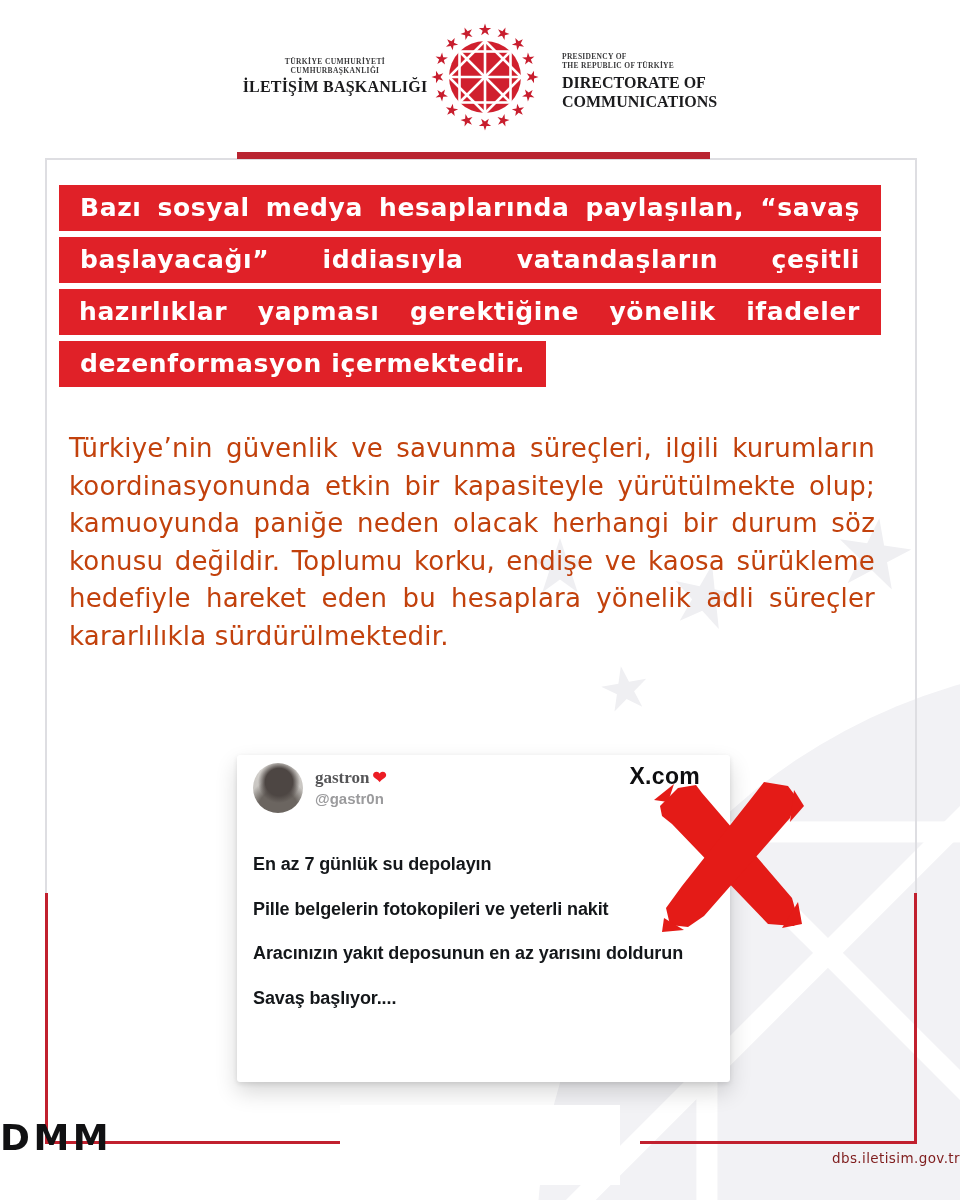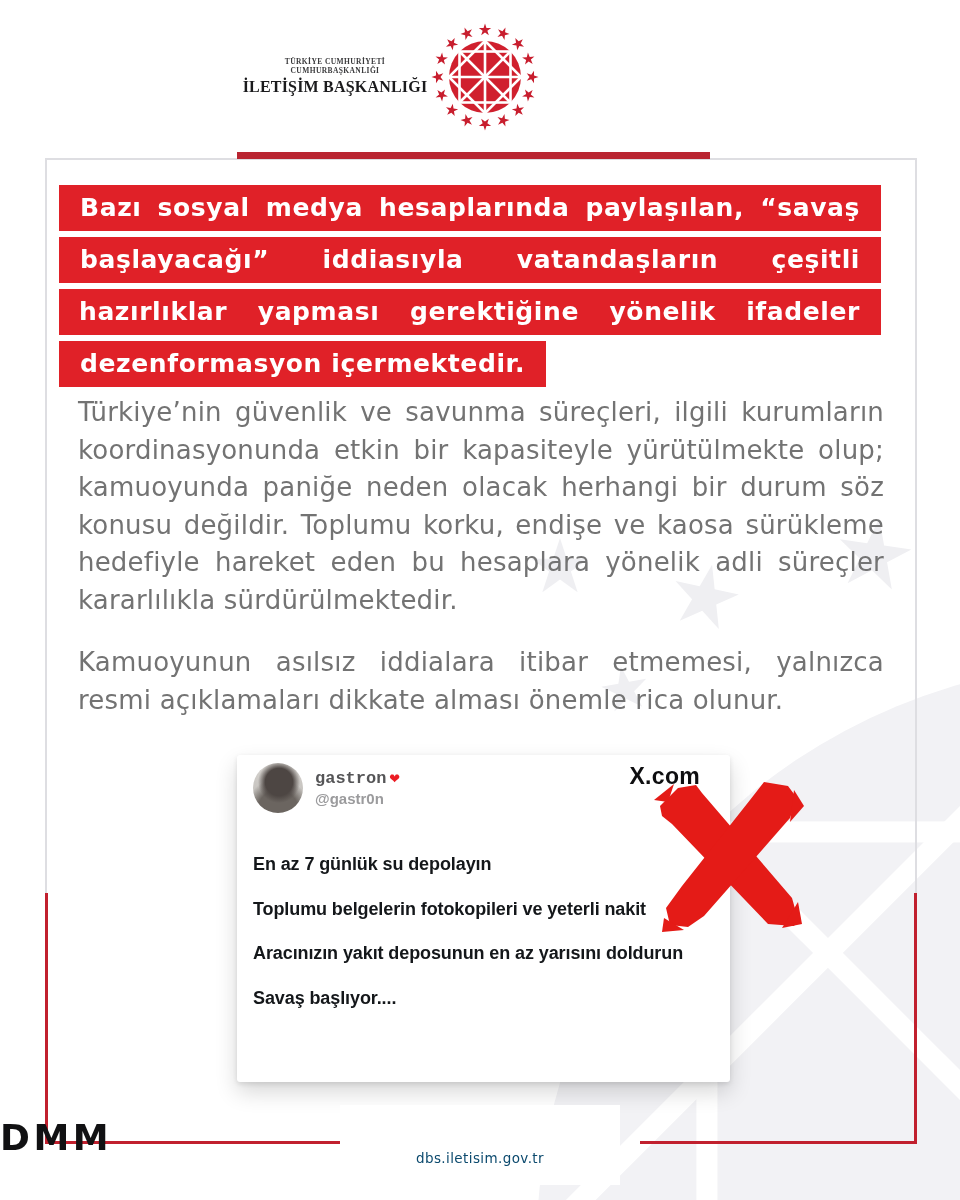--- a/index.html
+++ b/index.html
@@ -36,53 +36,53 @@
 
   
   .hbox{left:59px;width:822px;height:46px;line-height:46px;background:#e02128;
         color:#ffffff;font-weight:bold;font-size:25px;letter-spacing:.6px;
         padding:0 21px;box-sizing:border-box;z-index:4;
         text-align:justify;text-align-last:justify;}
   .hbox.fit{width:auto;max-width:822px;white-space:nowrap;text-align:left;text-align-last:left;}
   .h1{top:185px;} .h2{top:237px;} .h3{top:289px;padding-left:20px;} .h4{top:341px;}
 
   
-  .para{left:78px;width:806px;font-size:26px;line-height:37.5px;color:#737373;
-        text-align:justify;z-index:4;letter-spacing:.2px;}
+  .para{left:69px;width:806px;font-size:26px;line-height:37.5px;color:#c2410c;
+        text-align:justify;z-index:4;letter-spacing:.2px;margin-top:36px;}
   .p1{top:394px;} .p2{top:644px;}
 
   
   .tweet-card{left:237px;top:755px;width:493px;height:327px;background:#ffffff;
         border-radius:3px;z-index:5;
         box-shadow:0 10px 22px rgba(0,0,0,.16),0 2px 5px rgba(0,0,0,.10);}
   .avatar{position:absolute;left:16px;top:8px;width:50px;height:50px;border-radius:50%;
         background:
           radial-gradient(circle at 52% 38%,#4d4643 0 34%,rgba(77,70,67,0) 52%),
           radial-gradient(circle at 50% 95%,#6b6560 0 38%,rgba(107,101,96,0) 60%),
           linear-gradient(#d7d4d0,#b9b6b2);
         filter:blur(.4px);}
-  .t-name{position:absolute;left:78px;top:12px;font-family:Liberation Mono, monospace;
+  .t-name{position:absolute;left:78px;top:12px;font-family:Liberation Serif, serif;
         font-weight:bold;font-size:17px;color:#555557;filter:blur(.45px);}
   .t-name .heart{color:#ec1c24;margin-left:3px;filter:none;}
   .t-handle{position:absolute;left:78px;top:35px;font-family:"Liberation Sans",sans-serif;
         font-weight:bold;font-size:15px;color:#9b9b9d;filter:blur(.45px);}
   .xcom{position:absolute;right:30px;top:8px;font-family:"Liberation Sans",sans-serif;
         font-weight:800;font-size:23px;letter-spacing:.3px;color:#0e0e10;}
   .t-lines{position:absolute;left:16px;top:99px;right:14px;}
   .t-line{font-family:"Liberation Sans",sans-serif;font-weight:bold;font-size:18px;
         color:#14171a;height:21px;margin-bottom:23.5px;letter-spacing:-.1px;white-space:nowrap;}
 
   .red-x{left:648px;top:776px;z-index:6;}
 
   
   .footer-mask{left:340px;top:1105px;width:280px;height:80px;background:#ffffff;z-index:5;}
   .dmm{left:0;top:1117px;width:940px;text-align:left;font-weight:900;font-size:36px;
         letter-spacing:3.5px;color:#111113;z-index:6;}
-  .dmm-url{left:0;top:1150px;width:960px;text-align:center;font-size:13.5px;
-        letter-spacing:.4px;color:#0c4a6e;z-index:6;}
+  .dmm-url{left:0;top:1150px;width:960px;text-align:right;font-size:13.5px;
+        letter-spacing:.4px;color:#7f1d1d;z-index:6;}
 </style>
 </head>
 <body>
 
 <div class="page">
 
   <svg class="watermark" width="960" height="1200" viewBox="0 0 960 1200">
     <defs>
       <path id="star" d="M0,-1 L0.2245,-0.309 L0.951,-0.309 L0.363,0.118 L0.5878,0.809 L0,0.382 L-0.5878,0.809 L-0.363,0.118 L-0.951,-0.309 L-0.2245,-0.309 Z"></path>
     </defs>
@@ -133,48 +133,53 @@
     <g stroke="#ffffff" stroke-width="2.6" fill="none">
       <line x1="0" y1="-36" x2="0" y2="36"></line>
       <line x1="-36" y1="0" x2="36" y2="0"></line>
       <line x1="-25.5" y1="-25.5" x2="25.5" y2="25.5"></line>
       <line x1="-25.5" y1="25.5" x2="25.5" y2="-25.5"></line>
       <rect x="-25.5" y="-25.5" width="51" height="51"></rect>
       <rect x="-25.5" y="-25.5" width="51" height="51" transform="rotate(45)"></rect>
     </g>
   </svg>
 
+  <div class="abs logo-right">
+    <div class="small">PRESIDENCY OF</div>
+    <div class="small">THE REPUBLIC OF TÜRKİYE</div>
+    <div class="large">DIRECTORATE OF</div>
+    <div class="large" style="margin-top:0;">COMMUNICATIONS</div>
+  </div>
 
   <div class="abs ln gray-top"></div>
   <div class="abs ln gray-left"></div>
   <div class="abs ln gray-right"></div>
   <div class="abs ln red-left"></div>
   <div class="abs ln red-right"></div>
   <div class="abs ln red-bottom-l"></div>
   <div class="abs ln red-bottom-r"></div>
   <div class="abs ln red-top-bar"></div>
 
   <div class="abs hbox h1">Bazı sosyal medya hesaplarında paylaşılan, “savaş</div>
   <div class="abs hbox h2">başlayacağı” iddiasıyla vatandaşların çeşitli</div>
   <div class="abs hbox h3">hazırlıklar yapması gerektiğine yönelik ifadeler</div>
   <div class="abs hbox fit h4">dezenformasyon içermektedir.</div>
 
   <div class="abs para p1">Türkiye’nin güvenlik ve savunma süreçleri, ilgili kurumların koordinasyonunda etkin bir kapasiteyle yürütülmekte olup; kamuoyunda paniğe neden olacak herhangi bir durum söz konusu değildir. Toplumu korku, endişe ve kaosa sürükleme hedefiyle hareket eden bu hesaplara yönelik adli süreçler kararlılıkla sürdürülmektedir.</div>
-  <div class="abs para p2">Kamuoyunun asılsız iddialara itibar etmemesi, yalnızca resmi açıklamaları dikkate alması önemle rica olunur.</div>
 
   <div class="abs tweet-card">
     <div class="avatar"></div>
     <div class="t-name">
       <span>gastron</span><span class="heart">❤</span>
     </div>
     <div class="t-handle">@gastr0n</div>
     <div class="xcom">X.com</div>
     <div class="t-lines">
       <div class="t-line">En az 7 günlük su depolayın</div>
-      <div class="t-line">Toplumu belgelerin fotokopileri ve yeterli nakit</div>
+      <div class="t-line">Pille belgelerin fotokopileri ve yeterli nakit</div>
       <div class="t-line">Aracınızın yakıt deposunun en az yarısını doldurun</div>
       <div class="t-line">Savaş başlıyor....</div>
     </div>
   </div>
 
   <svg class="abs red-x" width="158" height="158" viewBox="0 0 158 158">
     <g fill="#e41b17">
       <path d="M12,30 L30,12 L48,9 L54,17 L144,122 L150,143 L146,150 L120,148 L24,48 L14,40 Z"></path>
       <path d="M116,6 L140,10 L149,22 L142,42 L56,140 L40,151 L22,149 L18,132 L34,110 L102,24 Z"></path>
       <path d="M6,24 L26,8 L20,26 Z"></path>

